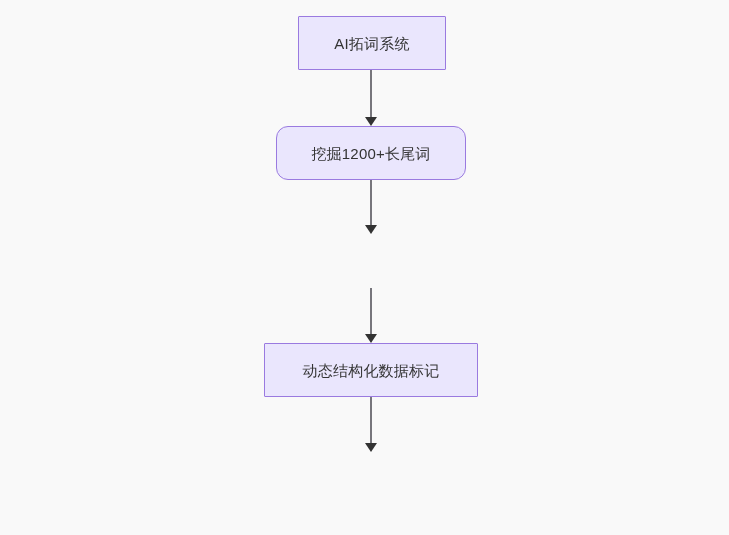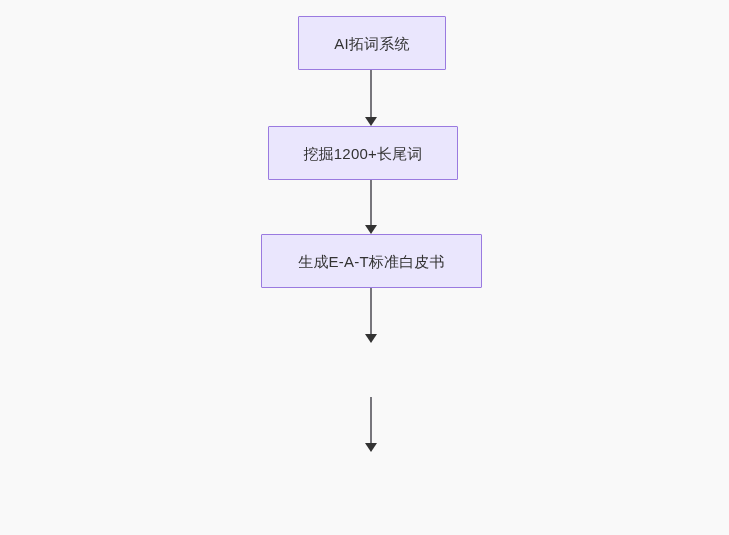--- a/index.html
+++ b/index.html
@@ -80,23 +80,23 @@
 
   <div class="edge" style="left:362px; top:397px; height:55px;">
     <div class="edge-line" style="height:46px;"></div>
     <div class="edge-arrow" style="top:46px;"></div>
   </div>
 
   <div class="node" style="left:298px; top:16px; width:148px; height:54px;">
     <span class="node-label">AI拓词系统</span>
   </div>
 
-  <div class="node" style="left:268px; top:126px; width:190px; height:54px;">
+  <div class="node" style="left:276px; top:126px; width:190px; height:54px;border-radius:12px;">
     <span class="node-label">挖掘1200+长尾词</span>
   </div>
 
-  <div class="node" style="left:261px; top:234px; width:221px; height:54px;">
-    <span class="node-label">生成E-A-T标准白皮书</span>
+
+  <div class="node" style="left:264px; top:343px; width:214px; height:54px;">
+    <span class="node-label">动态结构化数据标记</span>
   </div>
-
 
 
 </div>
 
 </body></html>

